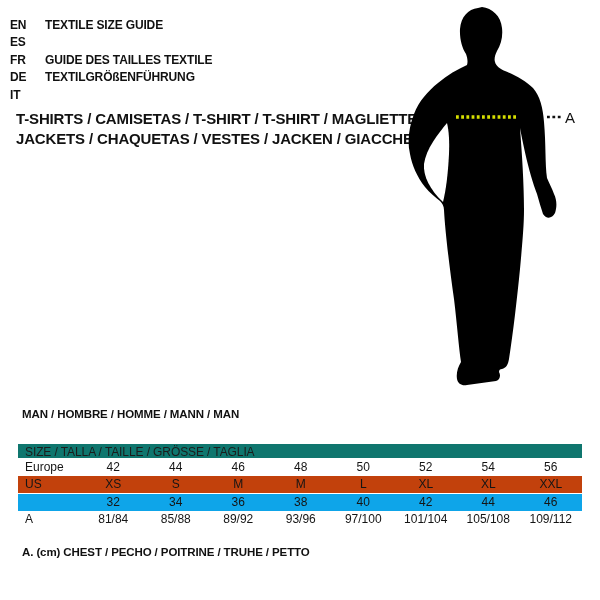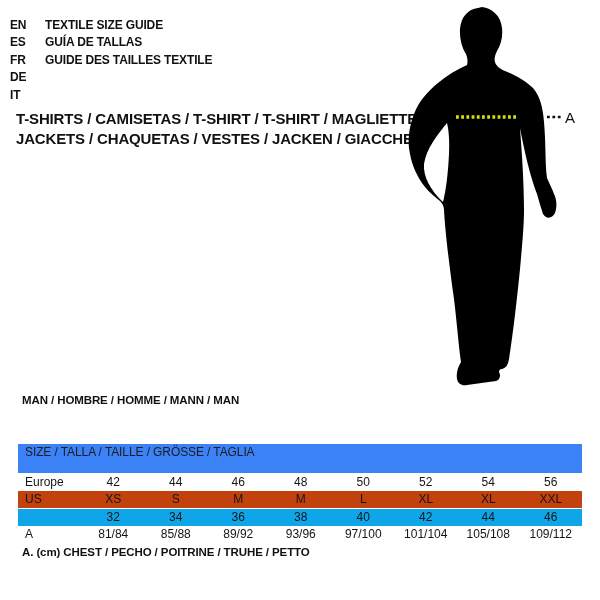--- a/index.html
+++ b/index.html
@@ -17,52 +17,52 @@
 
   
   .categories { position:absolute; left:16px; top:109px; font-weight:bold; font-size:15px; line-height:20px; letter-spacing:-0.15px; }
 
   
   .figure-wrap { position:absolute; left:402px; top:4px; width:180px; height:390px; }
   .figure-wrap svg { display:block; }
   .measure-a-text { font-family:"Liberation Sans", sans-serif; font-size:15px; fill:#111; }
 
   
-  .section-title { position:absolute; left:22px; top:394px; font-weight:bold; font-size:11.5px; letter-spacing:-0.1px; }
+  .section-title { position:absolute; left:22px; top:408px; font-weight:bold; font-size:11.5px; letter-spacing:-0.1px; }
 
   
   .size-table { position:absolute; left:18px; top:444px; width:564px; font-size:12px; color:#151515; }
-  .t-header { background:#3b82f6; height:29px; line-height:17px; padding-left:7px; color:#1c1c1c; letter-spacing:-0.1px; }
+  .t-header { background:#0f766e; height:14px; line-height:17px; padding-left:7px; color:#1c1c1c; letter-spacing:-0.1px; }
   .t-row { display:flex; height:17.5px; align-items:center; box-sizing:border-box; }
   .t-label { width:64px; flex:0 0 64px; padding-left:7px; box-sizing:border-box; }
   .t-cell { width:62.5px; flex:0 0 62.5px; text-align:center; }
   .row-1 { background:#c2410c;justify-content:flex-end; }
   .row-2 { background:#0ea5e9; border-top:1px solid #ffffff; }
 
   
   .footnote { position:absolute; left:22px; top:546px; font-weight:bold; font-size:11.5px; letter-spacing:-0.1px; }
 </style>
 </head>
 <body>
 
 <div class="lang-list">
   <div class="lang-row">
     <span class="lang-code">EN</span>
     <span class="lang-label">TEXTILE SIZE GUIDE</span>
   </div>
   <div class="lang-row">
     <span class="lang-code">ES</span>
-    <span class="lang-label">GUÍA DE TALLAS</span>
   </div>
   <div class="lang-row">
     <span class="lang-code">FR</span>
     <span class="lang-label">GUIDE DES TAILLES TEXTILE</span>
   </div>
   <div class="lang-row">
     <span class="lang-code">DE</span>
+    <span class="lang-label">TEXTILGRÖßENFÜHRUNG</span>
   </div>
   <div class="lang-row">
     <span class="lang-code">IT</span>
   </div>
 </div>
 
 <div class="categories">
   <div>T-SHIRTS / CAMISETAS / T-SHIRT / T-SHIRT / MAGLIETTE</div>
   <div>JACKETS / CHAQUETAS / VESTES / JACKEN / GIACCHE</div>
 </div>

